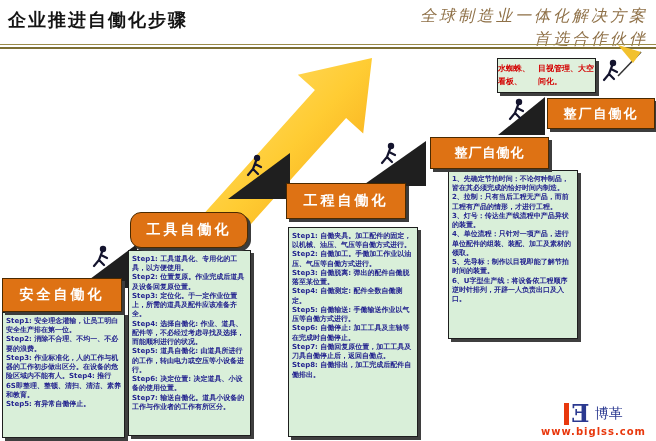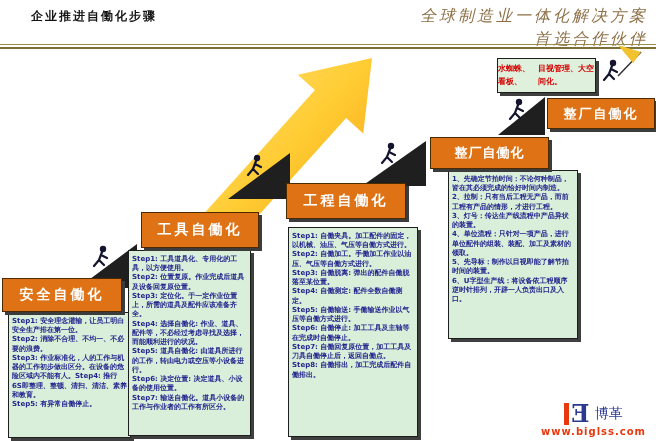--- a/index.html
+++ b/index.html
@@ -1,37 +1,37 @@
 <!DOCTYPE html>
 <html><head>
 <meta charset="utf-8">
 <style>
   html,body{margin:0;padding:0;background:#fff;}
   .slide{position:relative;width:656px;height:441px;background:#ffffff;overflow:hidden;
          font-family:"DejaVu Sans",sans-serif;}
-  .title{position:absolute;left:8px;top:8px;font-size:12px;font-weight:bold;color:#141414;
-         letter-spacing:2px;font-family:Liberation Sans, sans-serif;margin-left:23px;}
+  .title{position:absolute;left:8px;top:8px;font-size:18px;font-weight:bold;color:#141414;
+         letter-spacing:2px;font-family:Liberation Sans, sans-serif;}
   .tagline{position:absolute;right:8px;top:4px;text-align:right;font-size:16px;font-style:italic;
            color:#8F7148;line-height:1.45;letter-spacing:3px;font-family:"DejaVu Serif",serif;}
   .rule{position:absolute;left:0;width:656px;}
   .rule1{top:44px;height:1px;background:#9b8b4a;}
   .rule2{top:47px;height:2px;background:#7d6f35;}
   .art{position:absolute;left:0;top:0;width:656px;height:441px;z-index:1;}
   .step-header{position:absolute;z-index:3;background:#DE7214;color:#fff;font-weight:bold;
                display:flex;align-items:center;justify-content:center;letter-spacing:3px;
                border:1px solid #4a2a00;box-shadow:3px 3px 0 #3c3c3c;font-size:14px;}
   .h1{left:2px;top:278px;width:118px;height:32px;}
-  .h2{left:141px;top:212px;width:116px;height:34px;}
+  .h2{left:130px;top:212px;width:116px;height:34px;border-radius:11px;}
   .h3{left:286px;top:183px;width:118px;height:34px;}
   .h4{left:430px;top:137px;width:117px;height:30px;font-size:13px;letter-spacing:1px;}
   .h5{left:547px;top:98px;width:106px;height:29px;font-size:13px;letter-spacing:2px;}
   .step-body{position:absolute;z-index:2;background:#D9EFD9;border:1px solid #1e1e1e;
              box-shadow:3px 3px 0 #3f3f3f;color:#24248F;font-weight:bold;font-size:7px;
              line-height:1.32;padding:4px 3px;white-space:pre-line;overflow:hidden;}
-  .b1{left:8px;top:312px;width:115px;height:116px;}
+  .b1{left:2px;top:312px;width:115px;height:116px;}
   .b2{left:128px;top:250px;width:115px;height:176px;}
   .b3{left:288px;top:227px;width:122px;height:200px;}
   .b4{left:448px;top:170px;width:122px;height:159px;}
   .note-box{position:absolute;left:497px;top:58px;width:97px;height:33px;background:#DFF0DC;
             border:1px solid #1e1e1e;box-shadow:3px 3px 0 #3f3f3f;color:#D40000;font-weight:bold;
             font-size:8px;display:flex;flex-direction:row;align-items:center;justify-content:center;
             line-height:1.6;z-index:3;}
   .logo{position:absolute;right:10px;bottom:4px;z-index:3;text-align:center;}
   .logo-row{display:flex;align-items:flex-end;justify-content:center;gap:2px;}
   .logo-bar{display:inline-block;width:5px;height:22px;background:#E8380D;}

